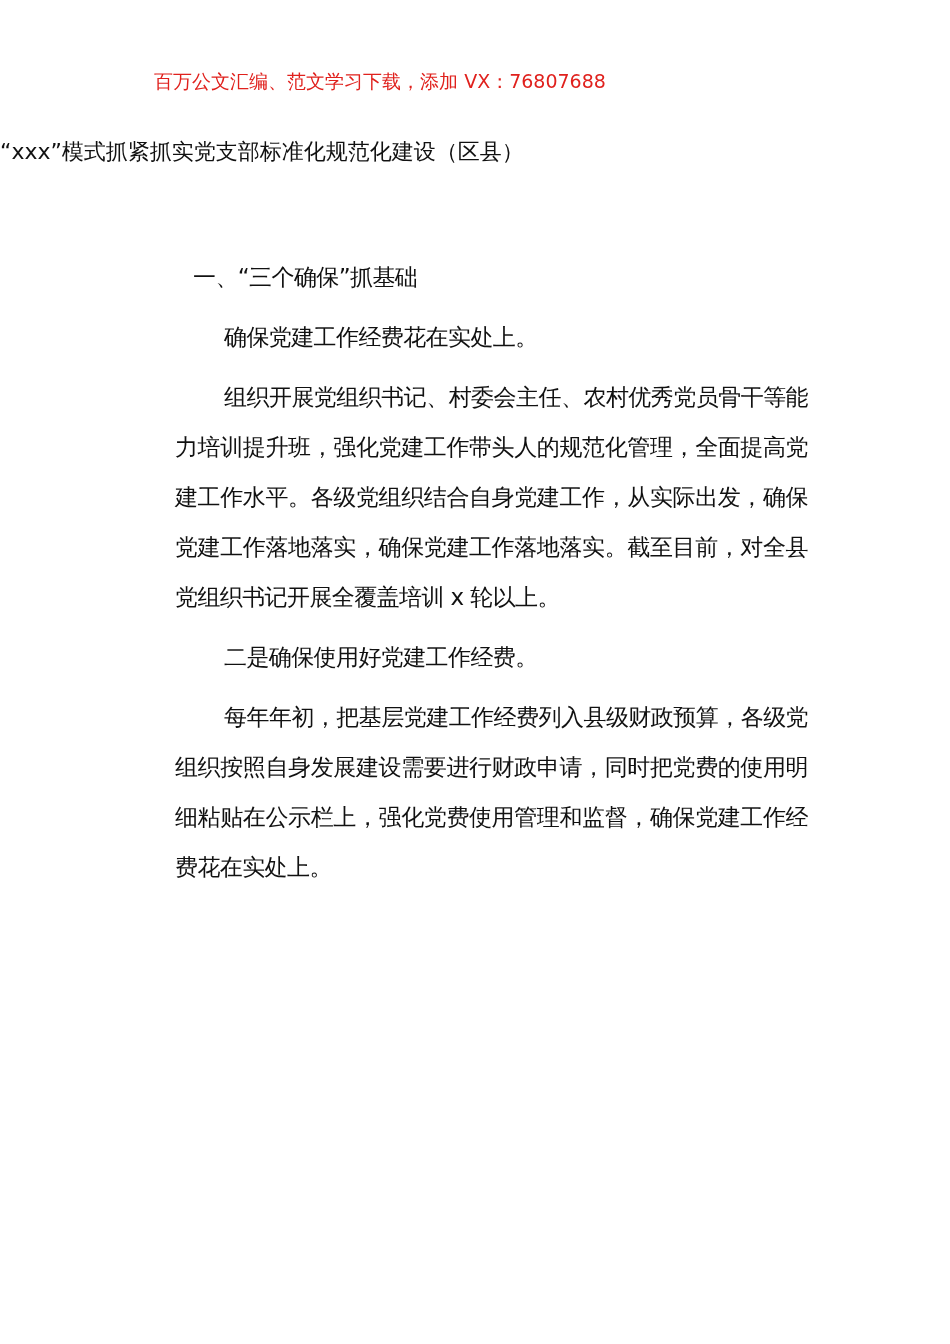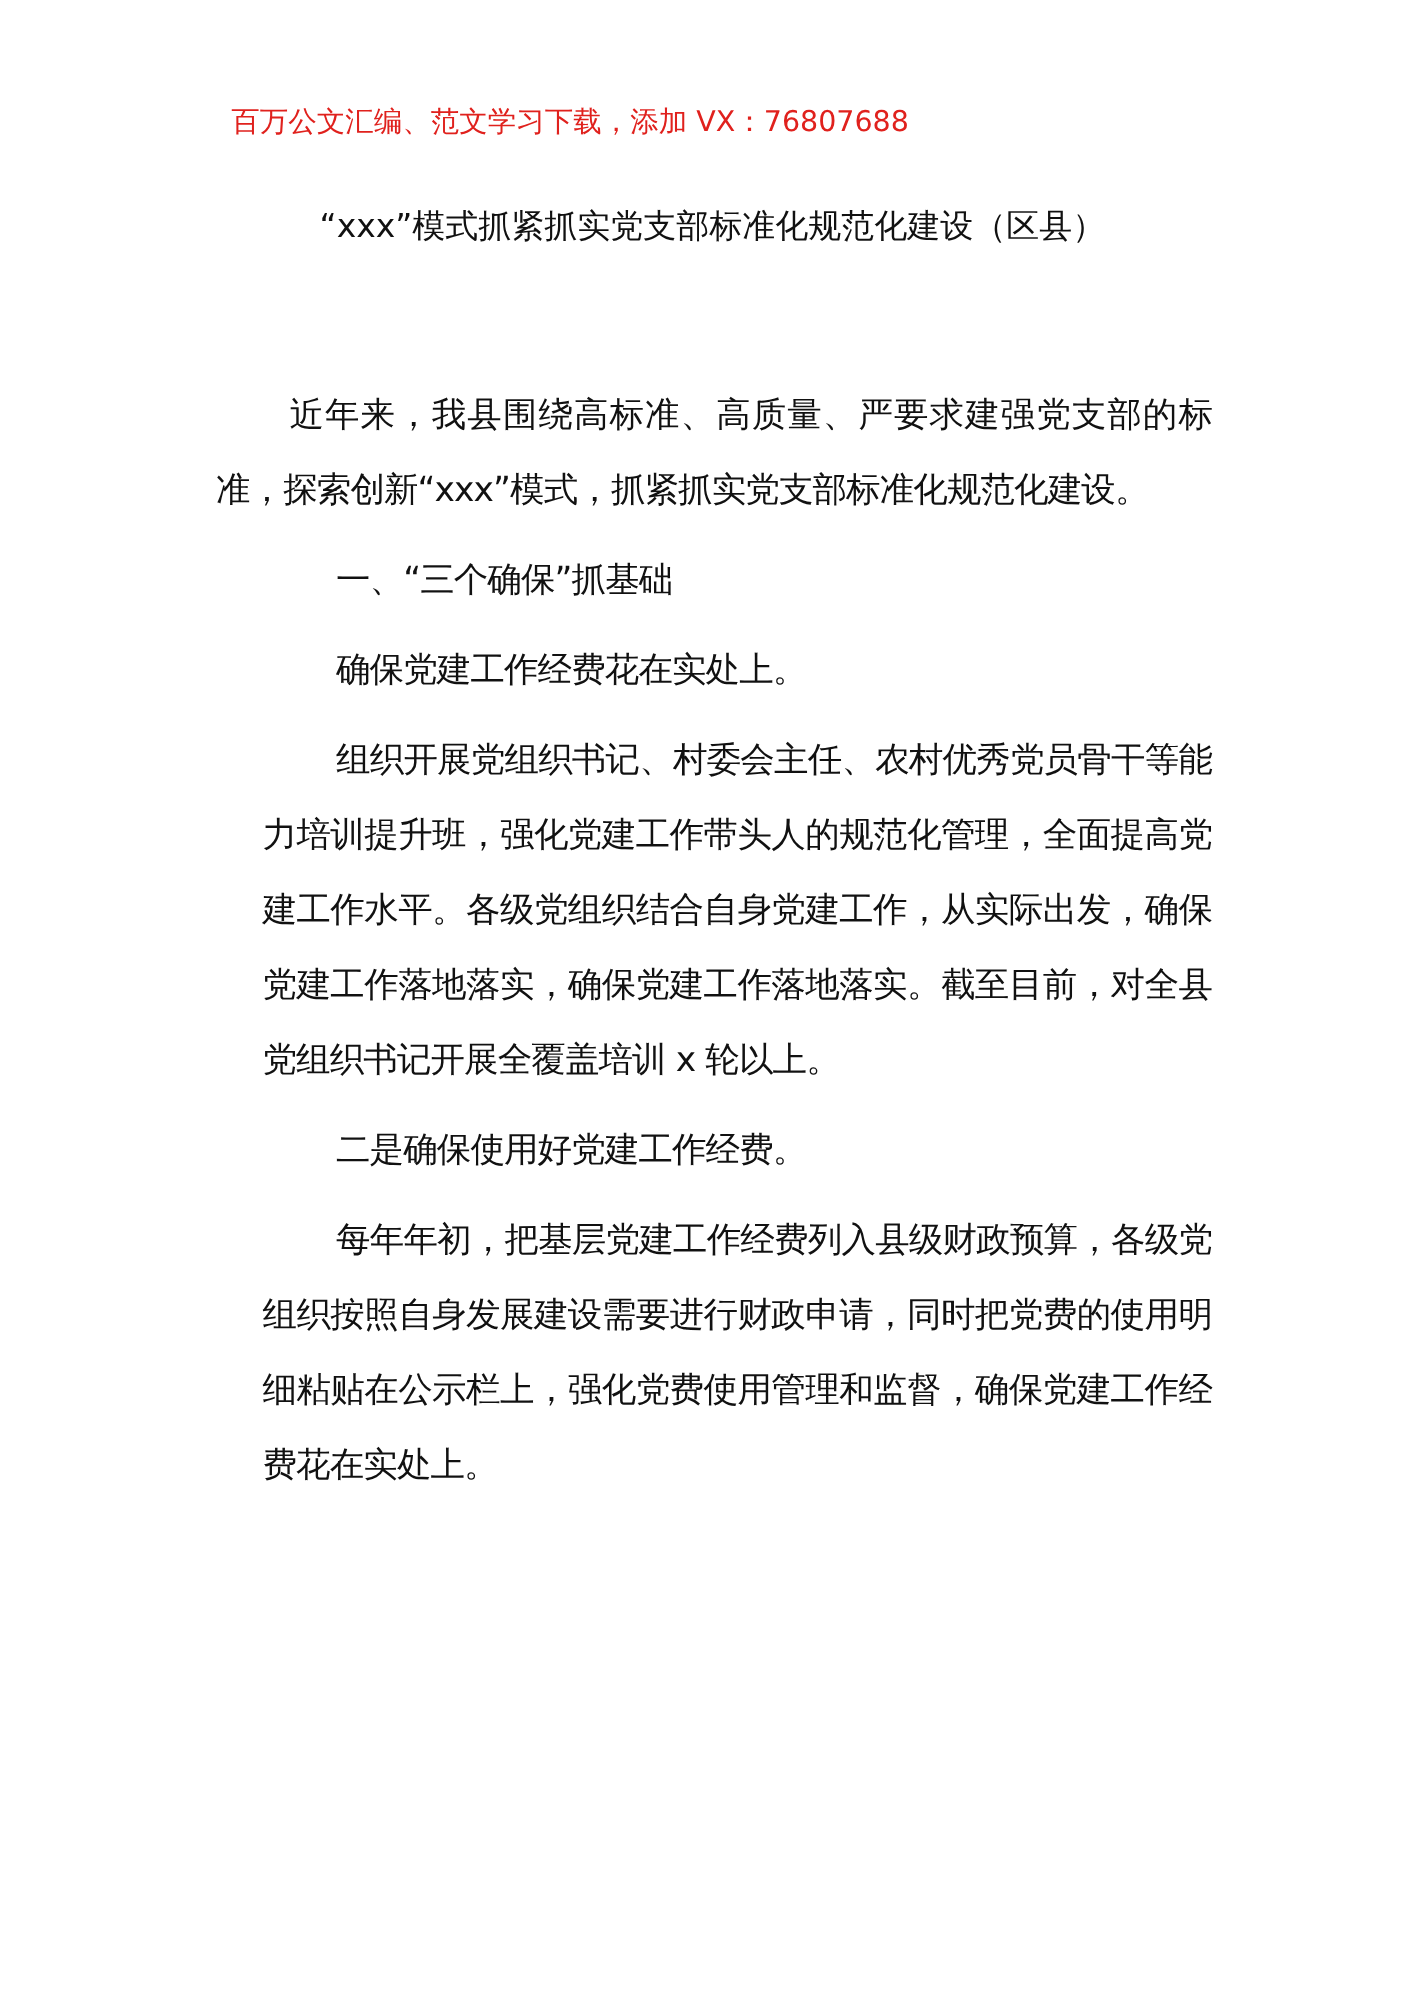--- a/index.html
+++ b/index.html
@@ -24,21 +24,20 @@
     font-size: 19px;
     line-height: 30px;
     color: #e0211d;
     letter-spacing: 0px;
   }
   .doc-title {
     position: absolute;
     top: 136px;
     left: 0;
     width: 950px;
-    text-align: center;
     font-size: 22px;
     line-height: 32px;
     color: #111111;
   }
   .content {
     position: absolute;
     top: 252px;
     left: 144px;
     width: 664px;
   }
@@ -53,19 +52,18 @@
   .para + .para { margin-top: 10px; margin-left: 31px; }
 </style>
 </head>
 <body>
 
 <div class="watermark">百万公文汇编、范文学习下载，添加 VX：76807688</div>
 
 <div class="doc-title">“xxx”模式抓紧抓实党支部标准化规范化建设（区县）</div>
 
 <div class="content">
-  <p class="para">近年来，我县围绕高标准、高质量、严要求建强党支部的标准，探索创新“xxx”模式，抓紧抓实党支部标准化规范化建设。</p>
   <p class="para">一、“三个确保”抓基础</p>
   <p class="para">确保党建工作经费花在实处上。</p>
   <p class="para">组织开展党组织书记、村委会主任、农村优秀党员骨干等能力培训提升班，强化党建工作带头人的规范化管理，全面提高党建工作水平。各级党组织结合自身党建工作，从实际出发，确保党建工作落地落实，确保党建工作落地落实。截至目前，对全县党组织书记开展全覆盖培训 x 轮以上。</p>
   <p class="para">二是确保使用好党建工作经费。</p>
   <p class="para">每年年初，把基层党建工作经费列入县级财政预算，各级党组织按照自身发展建设需要进行财政申请，同时把党费的使用明细粘贴在公示栏上，强化党费使用管理和监督，确保党建工作经费花在实处上。</p>
 </div>
 
 </body></html>

